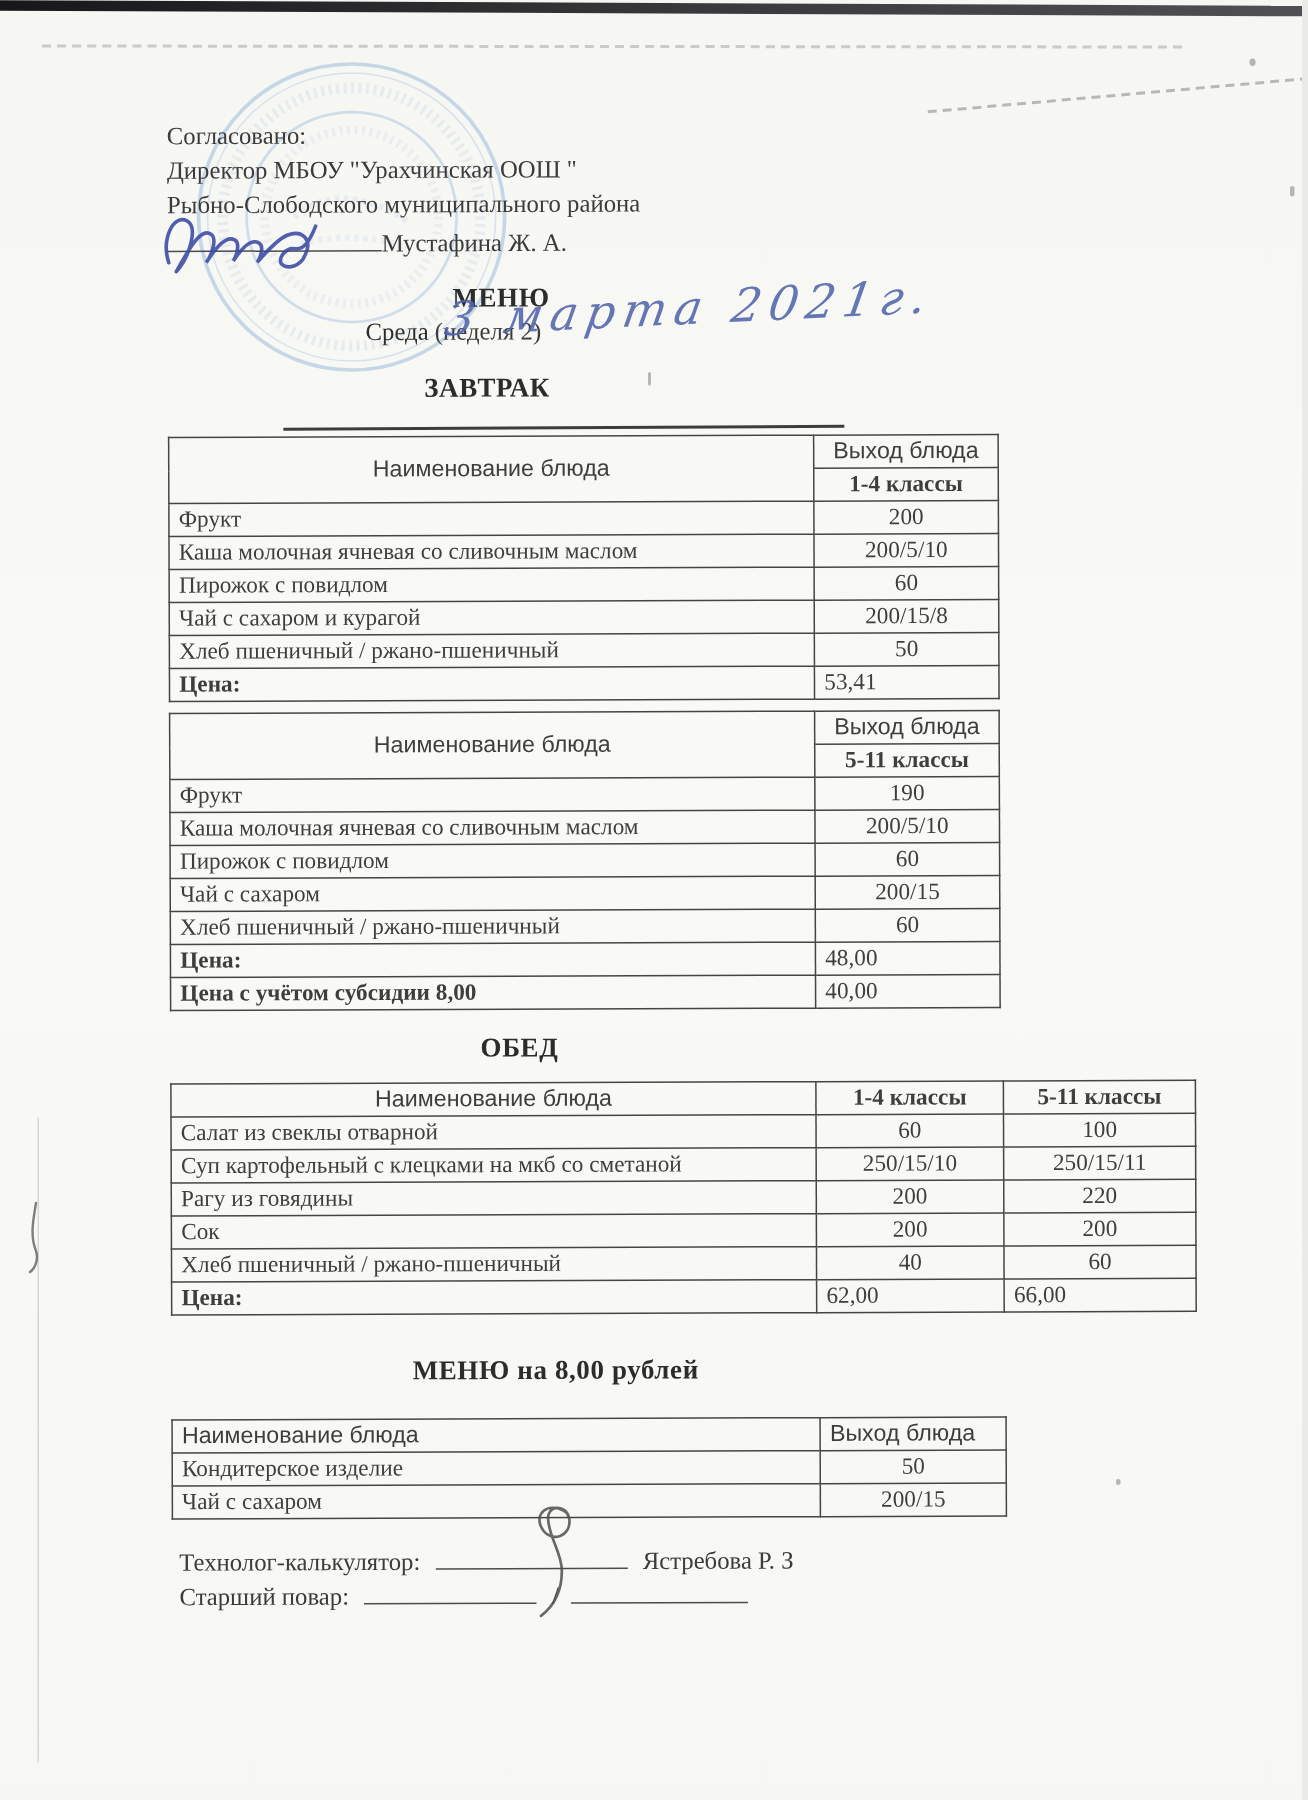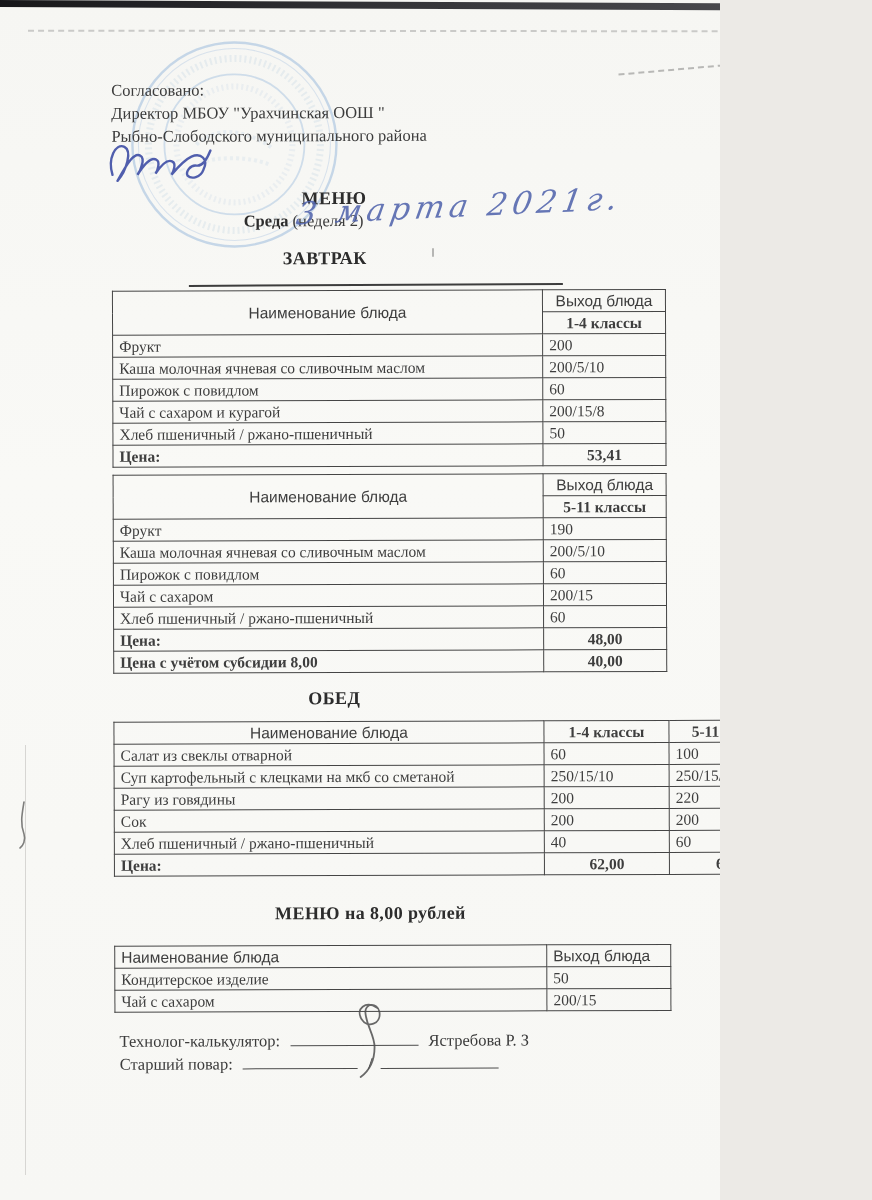--- a/index.html
+++ b/index.html
@@ -2,40 +2,40 @@
 <html><head>
 <meta charset="utf-8">
 <style>
   html,body { margin:0; padding:0; }
   body {
     width:872px; height:1200px;
     background:#eceae6;
     font-family:"Liberation Serif", serif;
   }
   .page {
-    position:relative; width:720px; height:1200px;
+    position:relative; width:868px; height:1200px;
     background:linear-gradient(180deg,#f6f6f3 0%,#f9f9f6 40%,#f7f7f4 100%);
     overflow:hidden; color:#3c3c3c;
   }
   .scan { position:absolute; inset:0; transform:rotate(-0.2deg); }
 
   
   .top-bar { position:absolute; top:2px; left:-4px; width:880px; height:7px;
     background:linear-gradient(90deg,#17171a,#3a3a3e 55%,#515155);
     transform:rotate(0.25deg); }
   .dash-a { position:absolute; top:30px; left:28px; width:760px;
     border-top:2px dashed #b8b8b6; opacity:.7; transform:rotate(0.05deg); }
   .dash-b { position:absolute; top:62px; left:618px; width:265px;
     border-top:2px dashed #a9a9a7; opacity:.8; transform:rotate(-5deg); }
   .edge-line { position:absolute; top:745px; left:25px; width:1px; height:430px;
     background:#d7d6d3; }
   .speck { position:absolute; background:#9a9a98; border-radius:2px; opacity:.7; }
 
   .text-line { position:absolute; white-space:nowrap; font-size:16.5px; color:#3b3b3b; }
-  .bold { font-weight:bold; color:#2d2d2d;text-align:right; }
+  .bold { font-weight:normal; color:#2d2d2d;text-align:right; }
 
   .sig-underline { display:inline-block; border-bottom:1.4px solid #4c4c4c;
     height:14px; vertical-align:baseline; }
 
   .heading { position:absolute; font-weight:bold; font-size:18px;
     color:#2c2c2c; letter-spacing:.4px; white-space:nowrap; }
 
   .hand-date {
     position:absolute; left:298px; top:188px;
     font-family:"DejaVu Serif", serif; font-style:italic;
@@ -50,23 +50,23 @@
   table.menu-table { border-collapse:collapse; table-layout:fixed; width:100%;
     background:transparent; }
   table.menu-table td { border:1.6px solid #454545; padding:0 6px;
     height:21px; font-size:15.5px; color:#3e3e3e; overflow:hidden; white-space:nowrap; }
   td.h-sans { font-family:"Liberation Sans", sans-serif; font-size:14.5px;
     color:#474747; text-align:center; height:20px; }
   td.h-sans-left { font-family:"Liberation Sans", sans-serif; font-size:14.5px;
     color:#474747; text-align:left; height:20px; }
   td.h-class { font-weight:bold; text-align:center; color:#2a2a2a; height:20px;margin-left:32px; }
   td.name { text-align:left; }
-  td.val { text-align:left; color:#555; font-size:15px; }
+  td.val { text-align:center; color:#555; font-size:15px; }
   td.total-label { font-weight:bold; color:#232323; }
-  td.total-val { font-weight:bold; color:#232323; text-align:center; }
+  td.total-val { font-weight:normal; color:#232323; }
   td.lunch-h { height:40px; }
 
   .footer-line { position:absolute; white-space:nowrap; font-size:16.5px; color:#3b3b3b; }
 
   svg { position:absolute; overflow:visible; }
 </style>
 </head>
 <body>
 
 <div class="page">
@@ -91,20 +91,23 @@
       <circle cx="108" cy="108" r="86" fill="none" stroke="#8fb2d6" stroke-width="7" opacity="0.16" stroke-dasharray="2 3"></circle>
       <circle cx="108" cy="108" r="70" fill="none" stroke="#9dbcdd" stroke-width="1.8" opacity="0.45"></circle>
       <circle cx="108" cy="108" r="58" fill="none" stroke="#8fb2d6" stroke-width="6" opacity="0.13" stroke-dasharray="2 3"></circle>
       <path d="M70 108 C80 98 96 94 108 96 C122 98 136 104 146 112" stroke="#9dbcdd" stroke-width="4" fill="none" opacity="0.18" stroke-dasharray="3 3"></path>
       <path d="M74 126 C90 120 124 120 142 128" stroke="#9dbcdd" stroke-width="4" fill="none" opacity="0.15" stroke-dasharray="3 3"></path>
     </svg>
 
     <div class="text-line" style="left:113px; top:80px;">Согласовано:</div>
     <div class="text-line" style="left:113px; top:103px;">Директор МБОУ "Урахчинская  ООШ "</div>
     <div class="text-line" style="left:113px; top:126px;">Рыбно-Слободского муниципального района</div>
+    <div class="text-line" style="left:113px; top:152px;">
+      <span class="sig-underline" style="width:143px;"></span><span>Мустафина Ж. А.</span>
+    </div>
 
     <svg style="left:106px; top:128px;" width="130" height="62" viewBox="0 0 130 62">
       <path d="M8 46 C3 30 11 14 20 18 C28 22 22 42 13 52 M13 52 C23 34 30 23 36 27 C41 30 36 42 33 46 C40 35 47 28 52 31 C56 33 53 42 51 45 C57 36 63 30 68 33 C72 35 69 43 67 46 C73 39 80 31 87 28 C97 24 104 31 99 41 C96 49 87 51 83 47 C81 43 86 36 92 37 C98 38 102 32 106 22" stroke="#3949a3" stroke-width="2.4" fill="none" stroke-linecap="round" opacity="0.88"></path>
     </svg>
 
     <div class="heading" style="left:303px; top:188px;">МЕНЮ</div>
     <div class="text-line" style="left:245px; top:211px;">
       <span class="bold">Среда</span>
       <span>(неделя 2)</span>
     </div>
@@ -194,21 +197,21 @@
           <td class="total-val">48,00</td>
         </tr>
         <tr>
           <td class="total-label">Цена с учётом субсидии 8,00</td>
           <td class="total-val">40,00</td>
         </tr>
       </tbody>
         </table>
     </div>
 
-    <div class="heading" style="left:308px; top:688px;">ОБЕД</div>
+    <div class="heading" style="left:320px; top:688px;">ОБЕД</div>
 
     <div class="tbl-wrap" style="left:113px; top:721px; width:683px;">
       <table class="menu-table">
         <colgroup>
             <col style="width:430px">
             <col style="width:125px">
             <col style="width:128px">
           </colgroup>
         <tbody>
             <tr>

